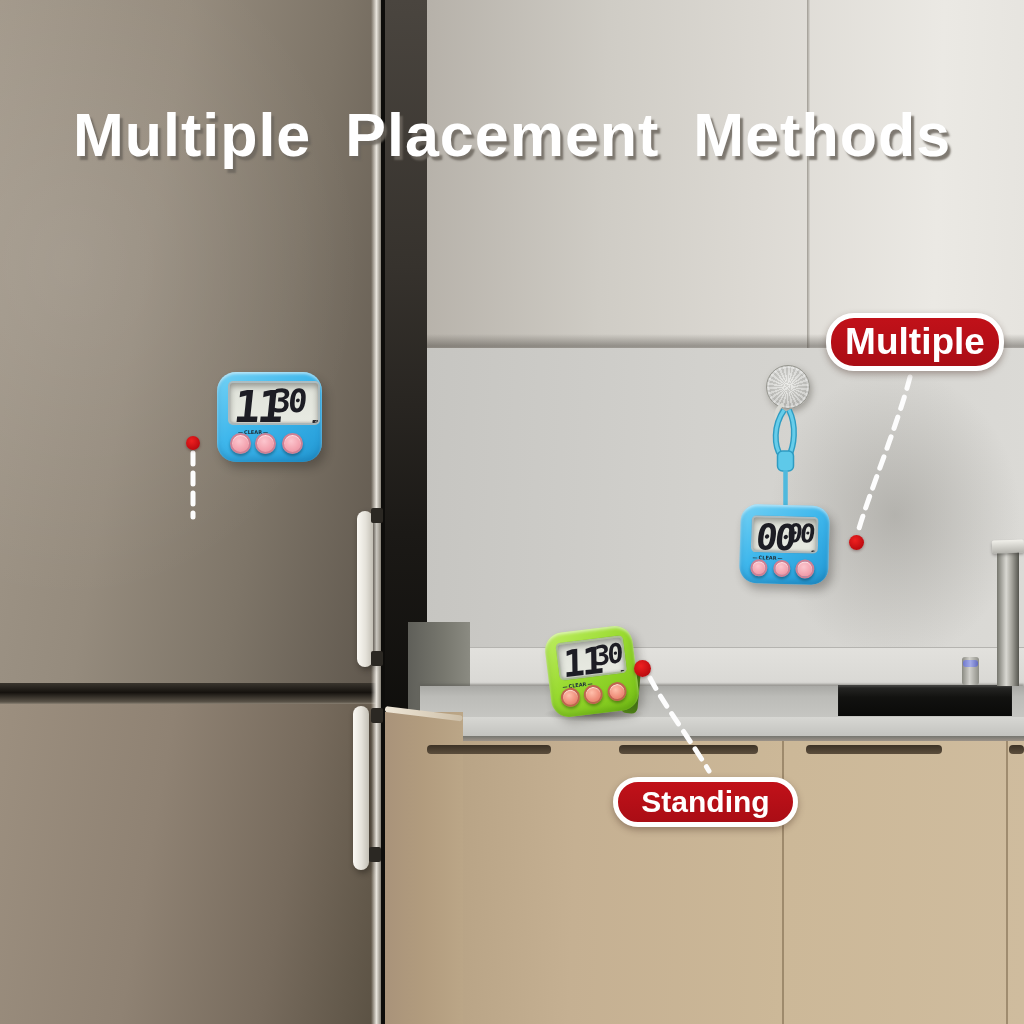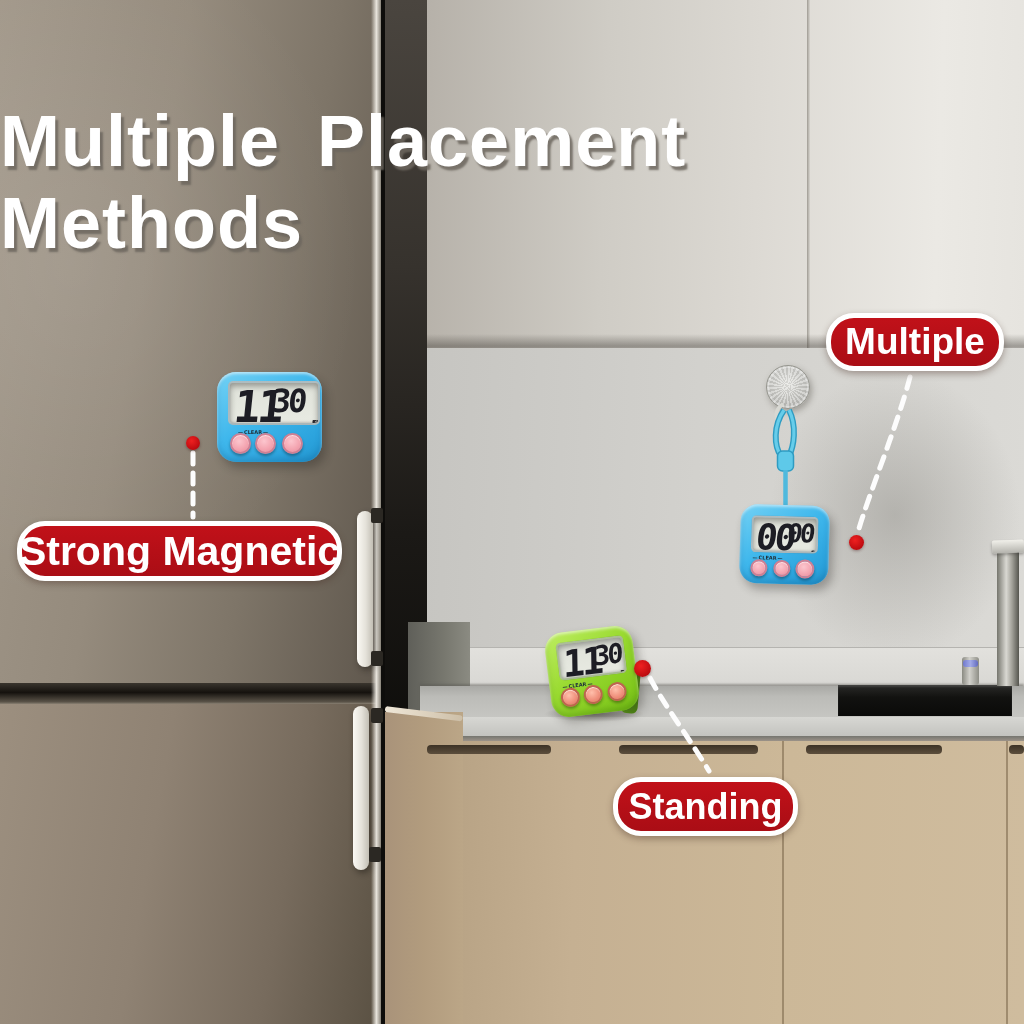--- a/index.html
+++ b/index.html
@@ -135,26 +135,26 @@
   .kickstand{left:74px;top:42px;width:17px;height:50px;border-radius:6px;background:linear-gradient(90deg,#63a51c,#4f8c12);transform:rotate(12deg);}
   .stand-shadow{left:544px;top:706px;width:100px;height:16px;border-radius:50%;
     background:radial-gradient(closest-side,rgba(50,46,40,.45),rgba(50,46,40,0));}
 
   
   .badge{display:flex;align-items:center;justify-content:center;color:#fff;font-weight:bold;
     background:linear-gradient(180deg,#c11119,#aa0d15);border:5px solid #fff;border-radius:28px;
     box-shadow:0 3px 7px rgba(70,45,35,.4);white-space:nowrap;}
   .badge-mag{left:17px;top:521px;width:325px;height:60px;font-size:41px;}
   .badge-hang{left:826px;top:313px;width:178px;height:58px;font-size:37px;}
-  .badge-stand{left:613px;top:777px;width:185px;height:59px;font-size:36px;}
+  .badge-stand{left:613px;top:777px;width:185px;height:50px;font-size:30px;}
   .dot{border-radius:50%;background:radial-gradient(circle at 40% 35%,#ef2020,#b90a0f 75%);box-shadow:0 1px 3px rgba(60,10,10,.4);}
   .dot1{left:186px;top:436px;width:14px;height:14px;}
   .dot2{left:849px;top:535px;width:15px;height:15px;}
   .dot3{left:634px;top:660px;width:17px;height:17px;}
-  .title{left:0;top:100px;width:1024px;color:#fff;font-weight:bold;font-size:72px;
+  .title{left:0;top:100px;width:1024px;text-align:center;color:#fff;font-weight:bold;font-size:61px;
     letter-spacing:1px;word-spacing:16px;text-shadow:3px 4px 2px rgba(108,102,94,.85);}
 
   svg.overlay{left:0;top:0;width:1024px;height:1024px;pointer-events:none;}
 </style>
 </head>
 <body>
 
 <div id="scene">
 
   <div class="fridge-upper"></div>
@@ -256,18 +256,17 @@
       <div class="btn o k1"></div>
       <div class="btn o k2"></div>
       <div class="btn o k3"></div>
     </div>
   </div>
 
   <div class="dot dot1"></div>
   <div class="dot dot2"></div>
   <div class="dot dot3"></div>
 
-  <div class="badge badge-mag">Strong Magnetic</div>
   <div class="badge badge-hang">Multiple</div>
   <div class="badge badge-stand">Standing</div>
   <div class="title">Multiple Placement Methods</div>
 
 </div>
 
 </body></html>

